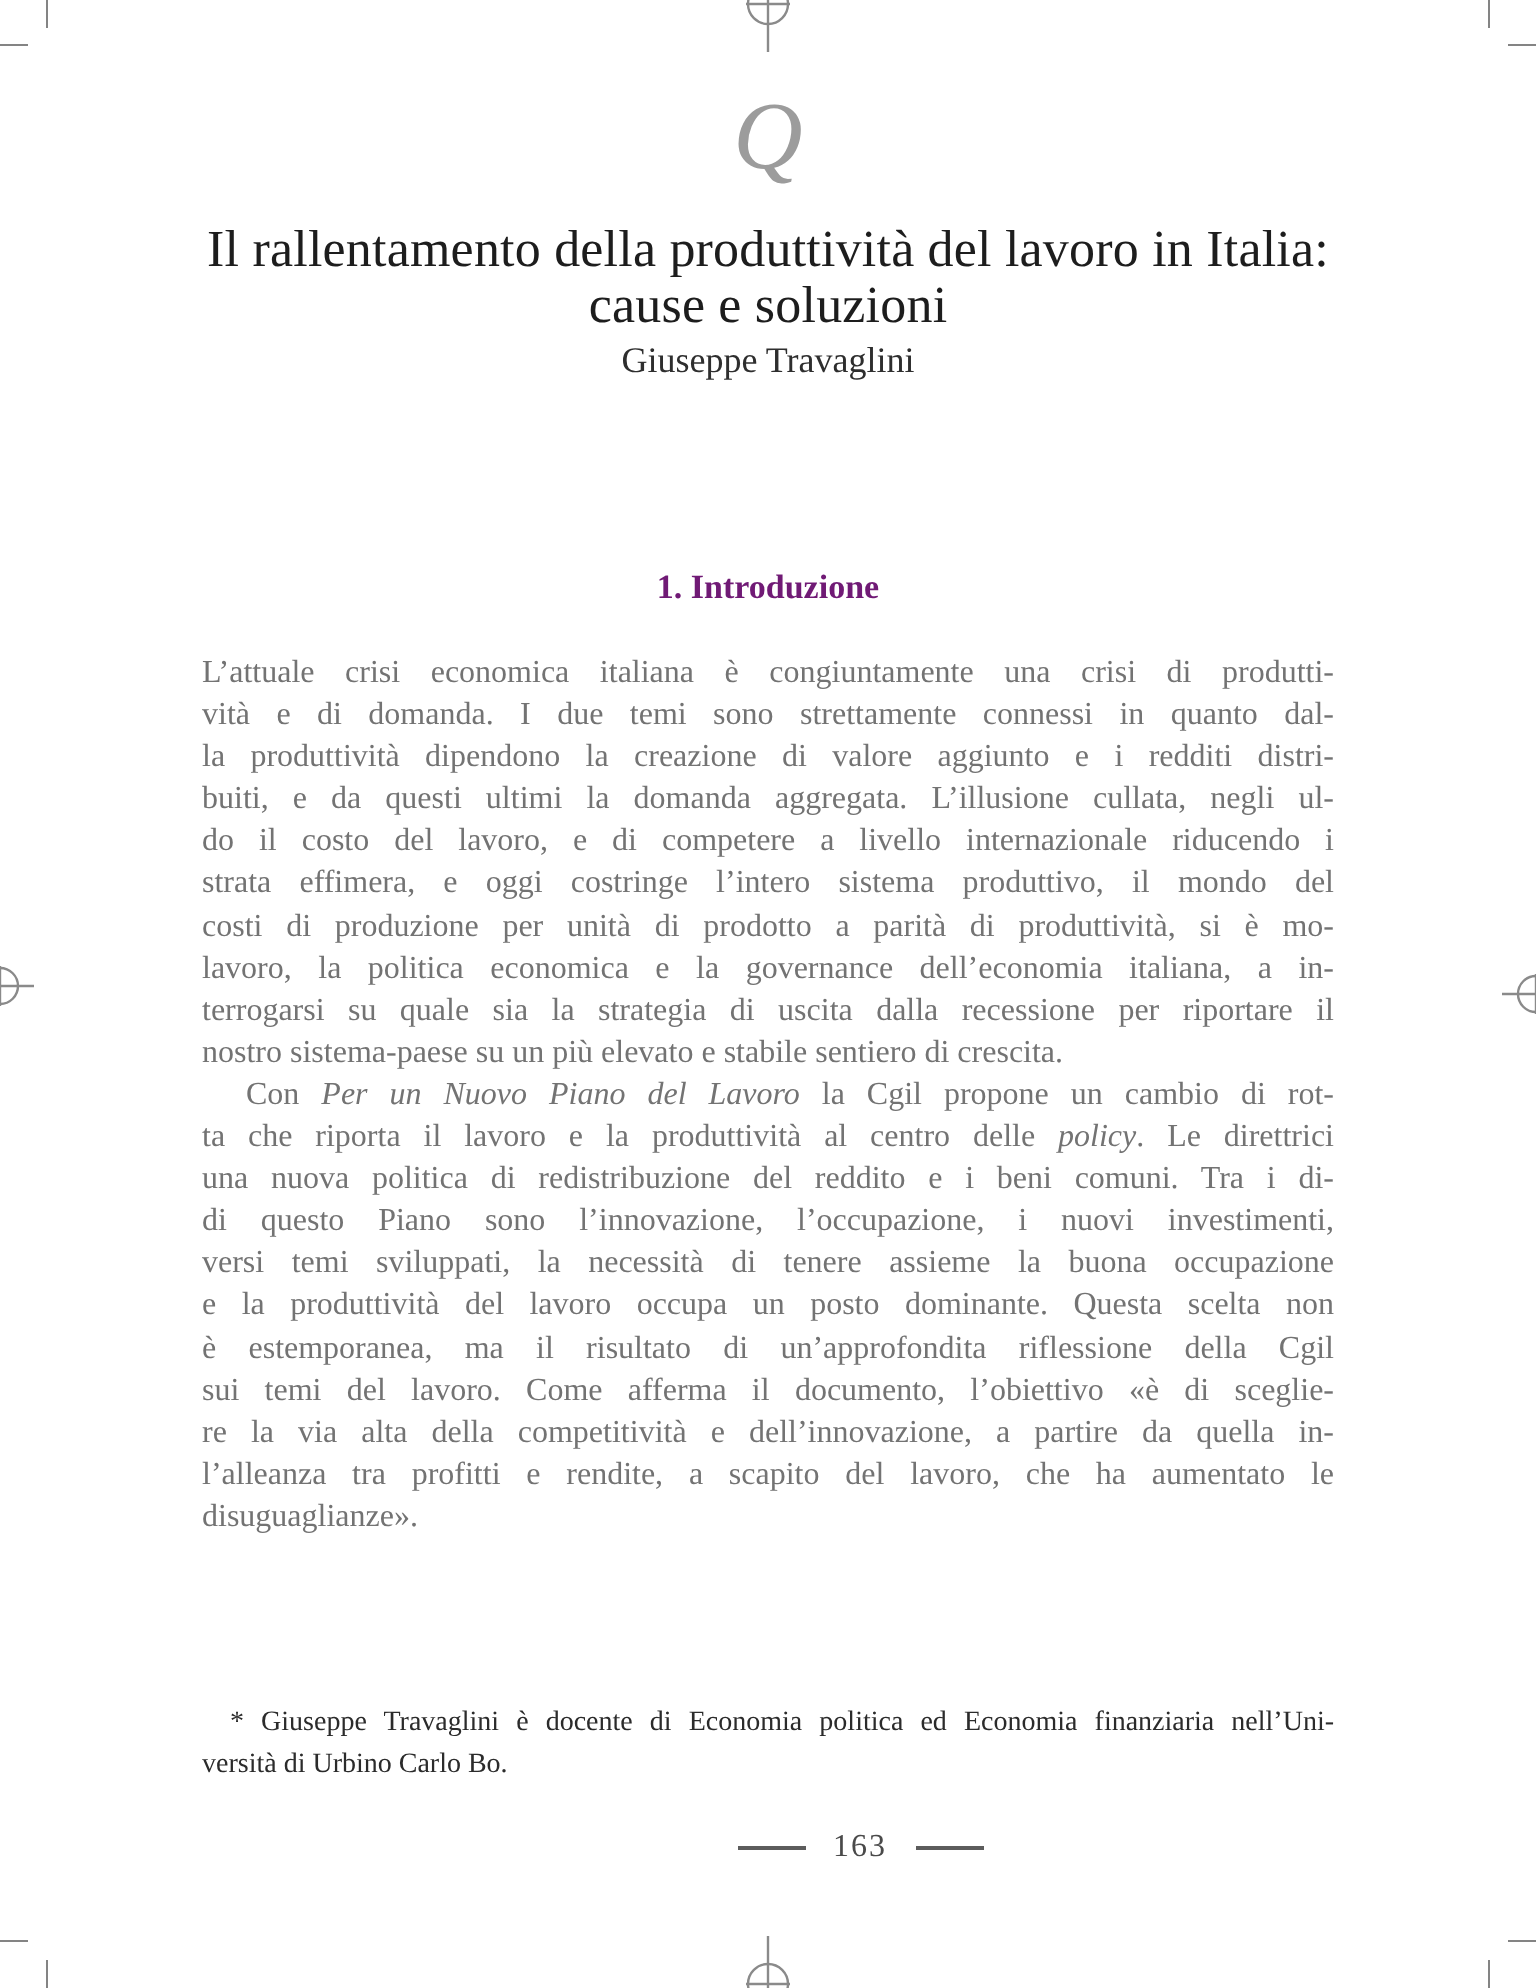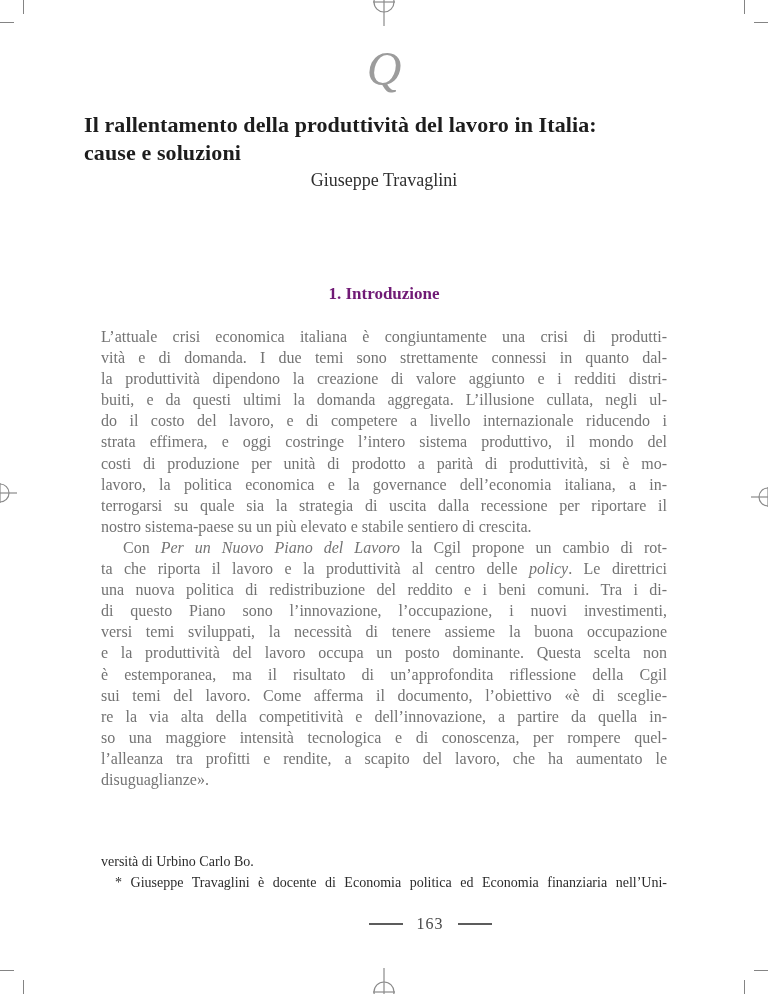--- a/index.html
+++ b/index.html
@@ -24,23 +24,23 @@
     position: absolute; top: 44px; left: 0; width: 768px;
     text-align: center;
     font-family: "Liberation Serif", serif;
     font-style: italic;
     font-size: 48px; line-height: 50px;
     color: #9c9c9c;
   }
 
   .title-block {
     position: absolute; top: 111px; left: 84px; width: 600px;
-    text-align: left;
-    font-weight: bold;
-    font-size: 22px; line-height: 28px;
+    text-align: center;
+    font-weight: normal;
+    font-size: 26px; line-height: 28px;
     color: #1d1d1d;
     letter-spacing: 0.1px;
   }
   .author {
     position: absolute; top: 170px; left: 84px; width: 600px;
     text-align: center;
     font-size: 18px;
     color: #2e2e2e;
   }
 
@@ -146,28 +146,27 @@
       <div class="line last"><span>nostro sistema-paese su un più elevato e stabile sentiero di crescita.</span></div>
       <div class="line indent"><span>Con </span><i>Per un Nuovo Piano del Lavoro</i><span> la Cgil propone un cambio di rot-</span></div>
       <div class="line"><span>ta che riporta il lavoro e la produttività al centro delle </span><i>policy</i><span>. Le direttrici</span></div>
       <div class="line"><span>una nuova politica di redistribuzione del reddito e i beni comuni. Tra i di-</span></div>
       <div class="line"><span>di questo Piano sono l’innovazione, l’occupazione, i nuovi investimenti,</span></div>
       <div class="line"><span>versi temi sviluppati, la necessità di tenere assieme la buona occupazione</span></div>
       <div class="line"><span>e la produttività del lavoro occupa un posto dominante. Questa scelta non</span></div>
       <div class="line"><span>è estemporanea, ma il risultato di un’approfondita riflessione della Cgil</span></div>
       <div class="line"><span>sui temi del lavoro. Come afferma il documento, l’obiettivo «è di sceglie-</span></div>
       <div class="line"><span>re la via alta della competitività e dell’innovazione, a partire da quella in-</span></div>
-      <div class="line"><span>so una maggiore intensità tecnologica e di conoscenza, per rompere quel-</span></div>
       <div class="line"><span>l’alleanza tra profitti e rendite, a scapito del lavoro, che ha aumentato le</span></div>
       <div class="line last"><span>disuguaglianze».</span></div>
     </div>
 
   <div class="footnote">
+      <div class="line indent"><span>* Giuseppe Travaglini è docente di Economia politica ed Economia finanziaria nell’Uni-</span></div>
       <div class="line last"><span>versità di Urbino Carlo Bo.</span></div>
-      <div class="line indent"><span>* Giuseppe Travaglini è docente di Economia politica ed Economia finanziaria nell’Uni-</span></div>
     </div>
 
   <div class="page-number-row">
     <div class="pn-rule"></div>
     <div class="pn-num">163</div>
     <div class="pn-rule"></div>
   </div>
 
 </div>
 

